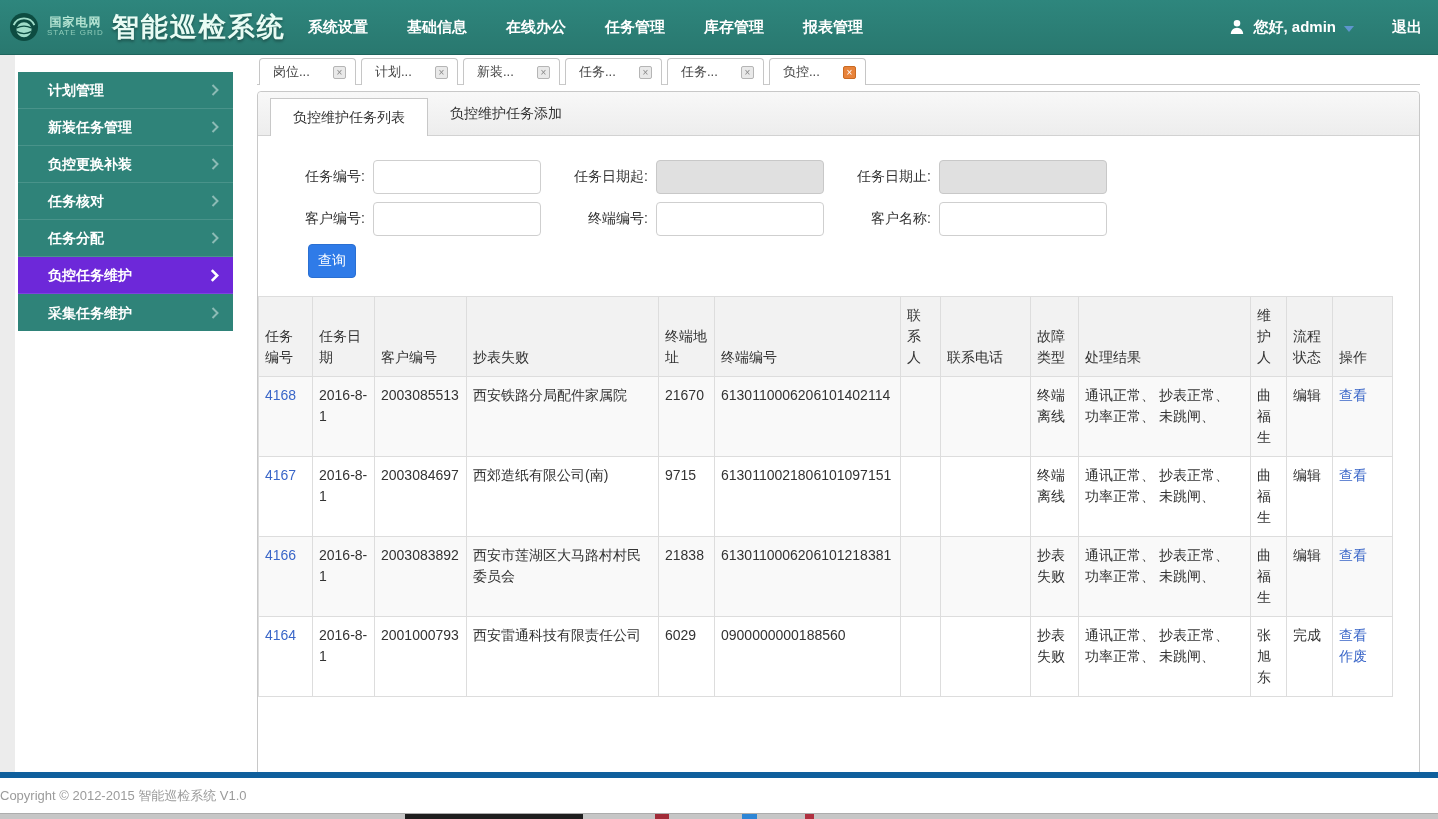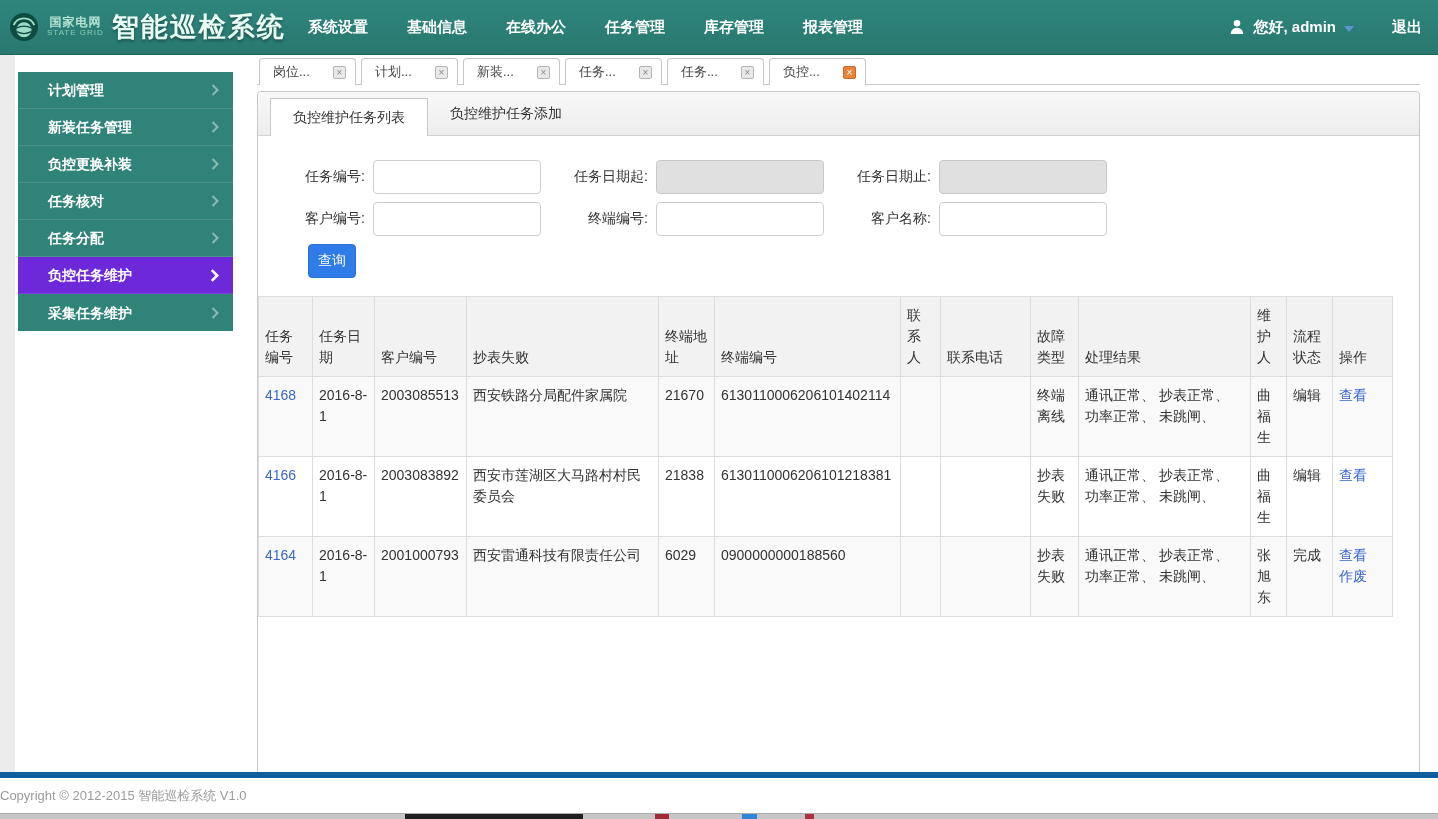--- a/index.html
+++ b/index.html
@@ -303,20 +303,37 @@
             <td></td>
             <td>终端离线</td>
             <td>通讯正常、 抄表正常、 功率正常、 未跳闸、</td>
             <td>曲福生</td>
             <td>编辑</td>
             <td class="actions">
                 <a class="blue-link">查看</a>
               </td>
           </tr>
           <tr>
+            <td><a class="blue-link">4167</a></td>
+            <td>2016-8-1</td>
+            <td>2003084697</td>
+            <td>西郊造纸有限公司(南)</td>
+            <td>9715</td>
+            <td>6130110021806101097151</td>
+            <td></td>
+            <td></td>
+            <td>终端离线</td>
+            <td>通讯正常、 抄表正常、 功率正常、 未跳闸、</td>
+            <td>曲福生</td>
+            <td>编辑</td>
+            <td class="actions">
+                <a class="blue-link">查看</a>
+              </td>
+          </tr>
+          <tr>
             <td><a class="blue-link">4166</a></td>
             <td>2016-8-1</td>
             <td>2003083892</td>
             <td>西安市莲湖区大马路村村民委员会</td>
             <td>21838</td>
             <td>6130110006206101218381</td>
             <td></td>
             <td></td>
             <td>抄表失败</td>
             <td>通讯正常、 抄表正常、 功率正常、 未跳闸、</td>

